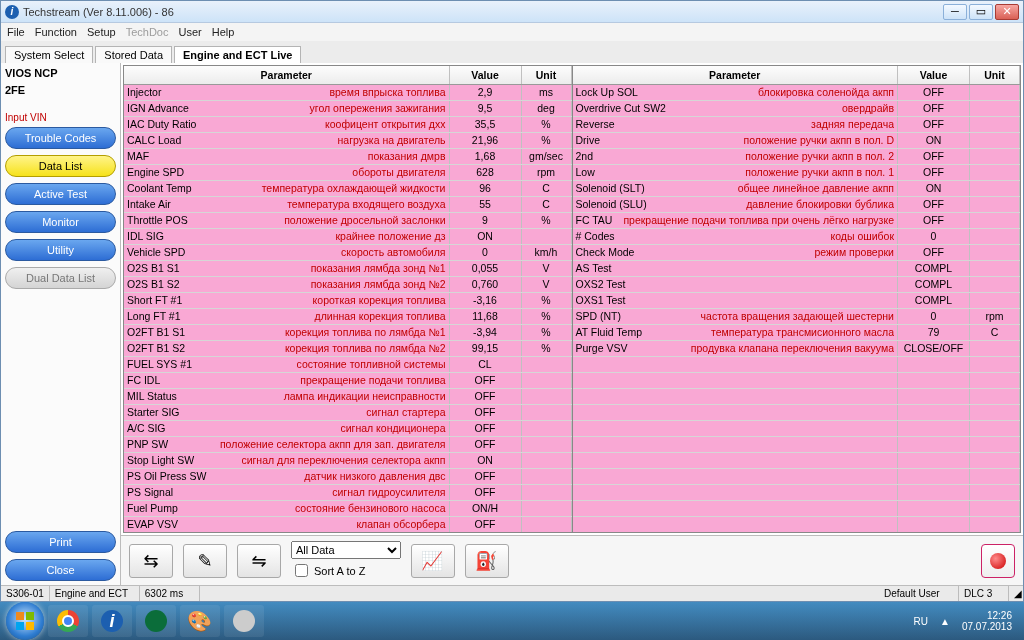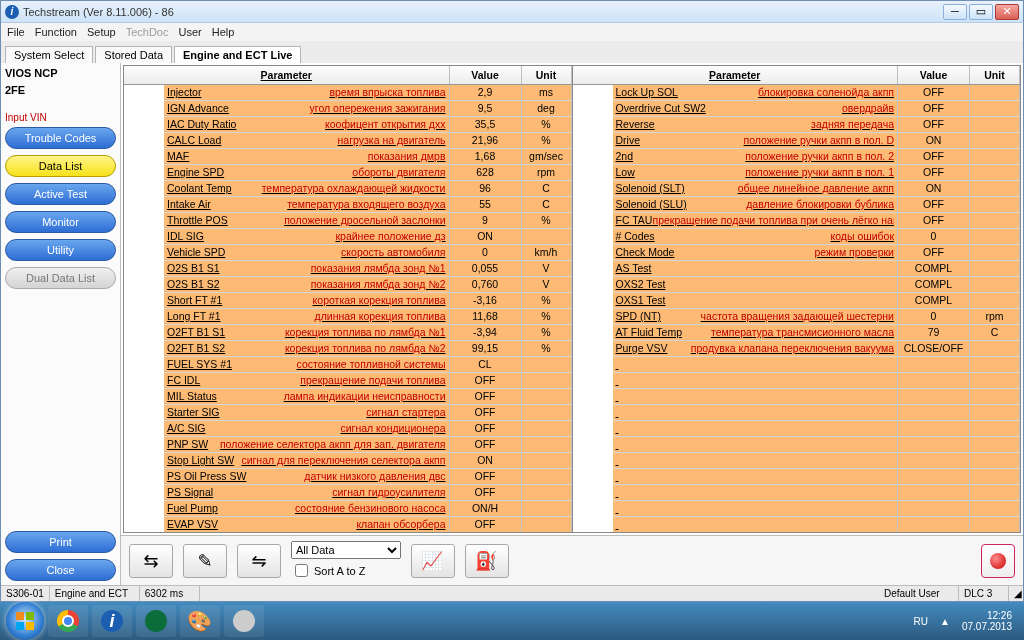--- a/index.html
+++ b/index.html
@@ -29,24 +29,24 @@
   .sidebtn.yellow { background:linear-gradient(#fff48a,#f6e21a); color:#000; border-color:#b39e00; }
   .sidebtn.grey { background:linear-gradient(#f0f0f0,#d4d4d4); color:#777; border-color:#aaa; }
   .sidebar .spacer { flex:1; }
 
   .main { flex:1; display:flex; flex-direction:column; min-width:0; }
   .tables { flex:1; display:flex; padding:2px; gap:0; overflow:hidden; }
   .grid { border:1px solid #888; flex:1; min-width:0; overflow:hidden; display:flex; flex-direction:column; }
   .grid + .grid { border-left:none; }
   .grid-head, .grid-row { display:flex; }
   .grid-head { background:linear-gradient(#fdfdfd,#ececec); font-weight:bold; border-bottom:1px solid #999; }
-  .grid-body { overflow-y:auto; flex:1; background:#fdba74;margin-left:40px; }
+  .grid-body { overflow-y:auto; flex:1; background:#f9a8d4; }
   .cell { border-right:1px solid #c0c0c0; padding:1px 3px; overflow:hidden; white-space:nowrap; text-overflow:clip; height:15px; line-height:13px; font-size:10.5px; }
   .grid-head .cell { text-align:center; height:18px; line-height:16px; }
-  .c-param { flex: 1 1 auto; min-width:0; display:flex;text-decoration:underline; }
+  .c-param { flex: 1 1 auto; min-width:0; display:flex; }
   .c-value { flex: 0 0 72px; text-align:center; }
   .c-unit  { flex: 0 0 50px; text-align:center; }
   .pname { color:#000; flex:0 0 auto; }
   .pdesc { color:#c00000; flex:1; text-align:right; min-width:0; overflow:hidden; }
   .grid-row { border-bottom:1px solid #d6d6d6; }
 
   .toolbar { height:50px; border-top:1px solid #bcbcbc; display:flex; align-items:center; gap:10px; padding:4px 8px; background:#f6f6f6;}
   .tbtn { width:44px; height:34px; border:1px solid #a8a8a8; background:linear-gradient(#fff,#e4e4e4); border-radius:3px; display:flex;align-items:center;justify-content:center; font-size:18px; cursor:pointer;}
   .combo-wrap { display:flex; flex-direction:column; gap:2px; }
   .combo { width:110px; height:18px; font-size:11px; }

